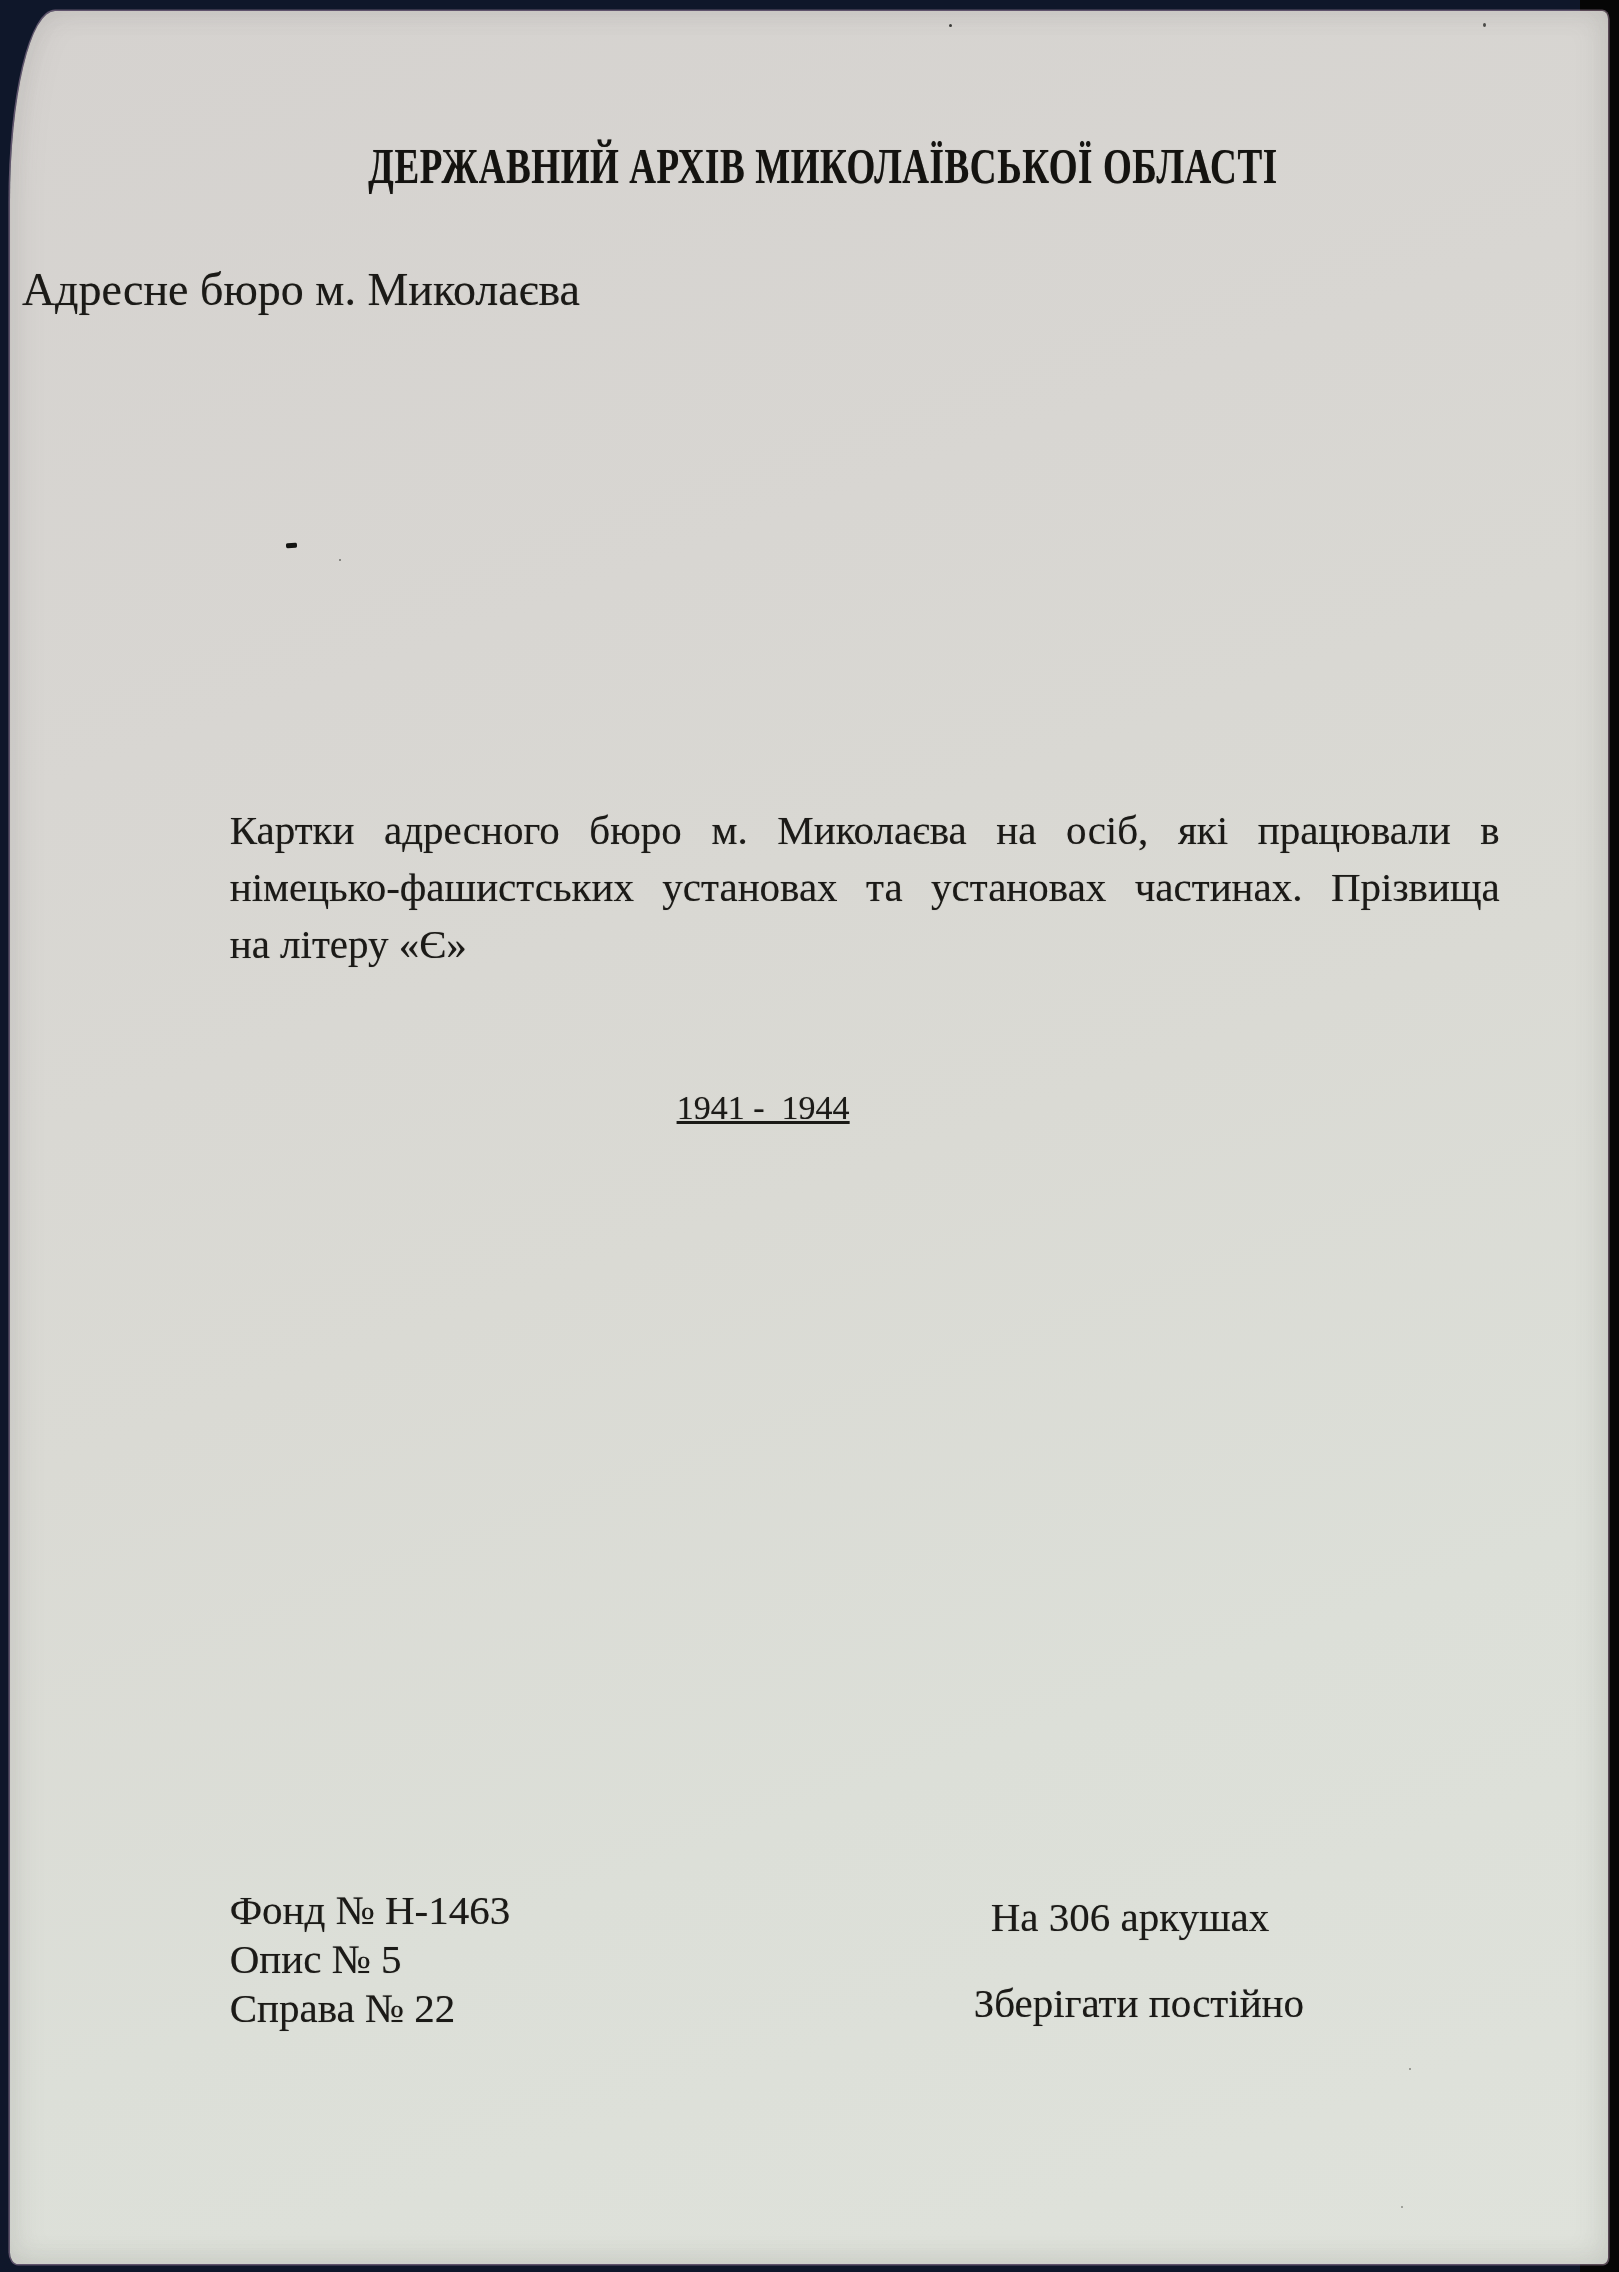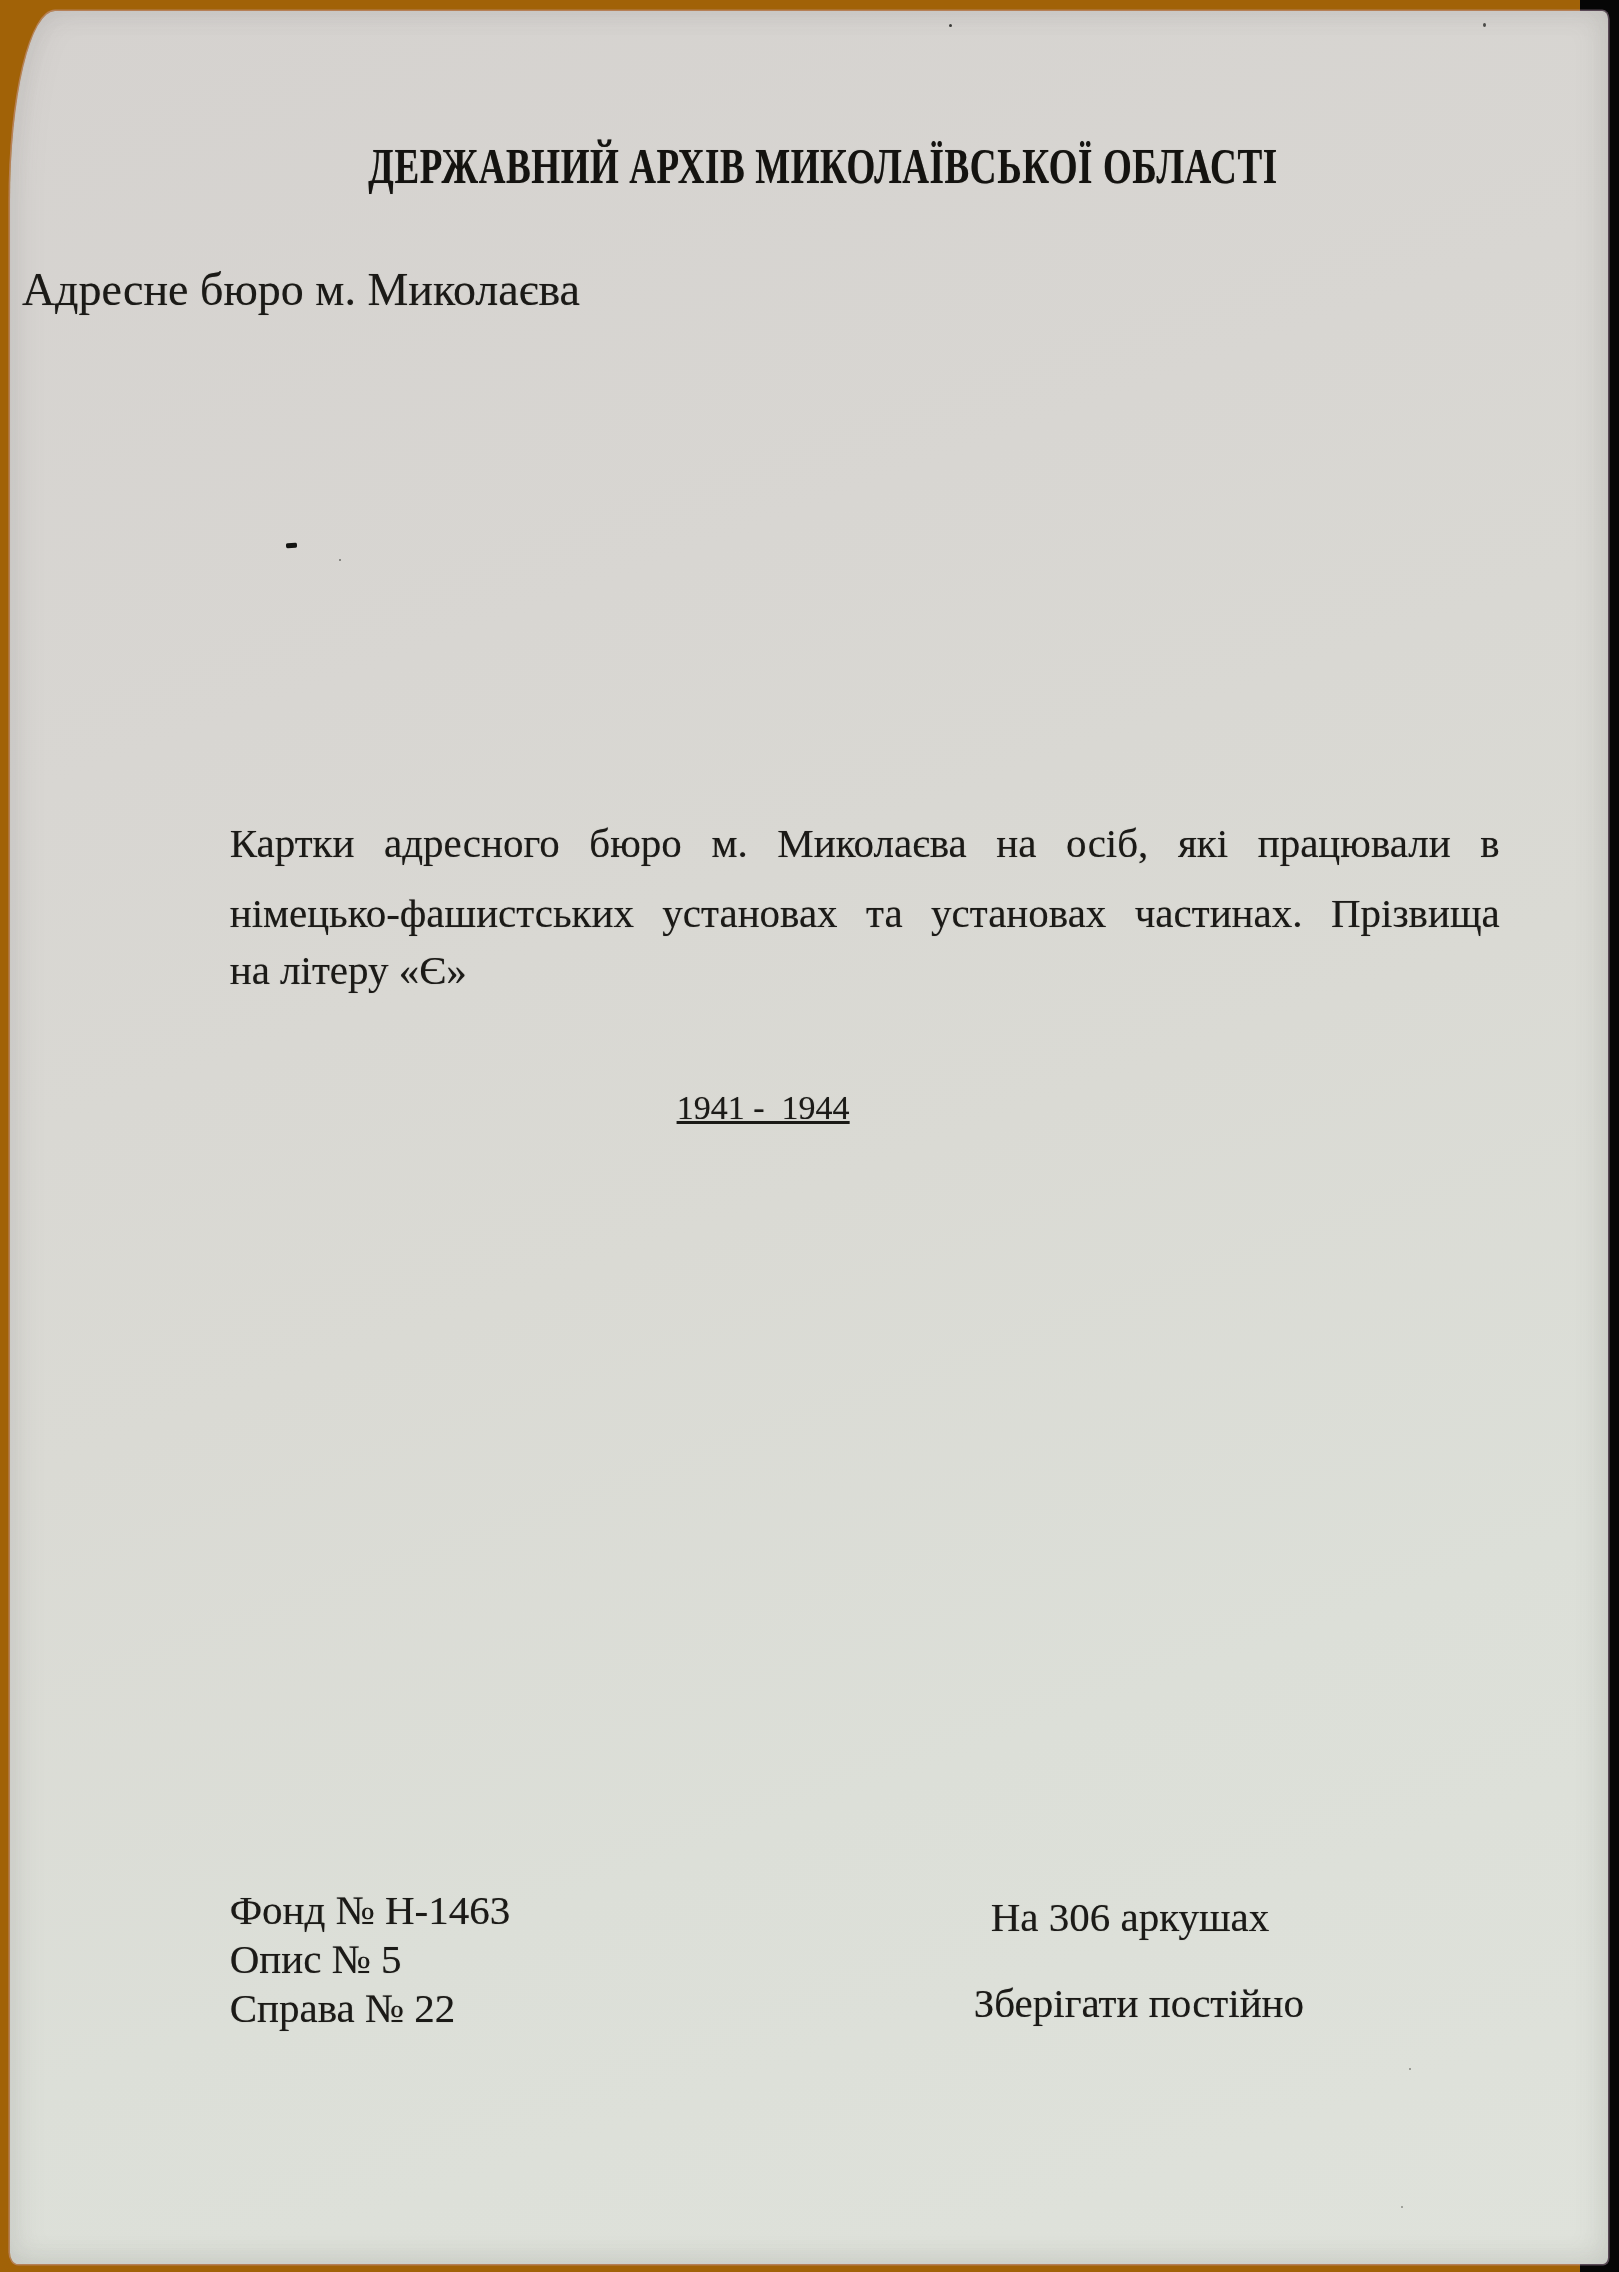--- a/index.html
+++ b/index.html
@@ -8,21 +8,21 @@
     width: 1620px;
     height: 2273px;
     background: #060606;
     overflow: hidden;
     font-family: "Liberation Serif", "DejaVu Serif", serif;
   }
   .photo {
     position: relative;
     width: 1580px;
     height: 2273px;
-    background: #a16207;
+    background: #0f172a;
   }
   .paper {
     position: absolute;
     left: 9.7px;
     top: 10.6px;
     width: 1598px;
     height: 2253px;
     background: linear-gradient(160deg, #d5d2cf 0%, #d8d6d2 28%, #dadad4 52%, #dcdfd8 74%, #dfe2db 100%);
     border-top-left-radius: 45px 191px;
     border-top-right-radius: 5.7px 8.1px;
@@ -71,21 +71,20 @@
     width: 1270px;
     font-size: 41px;
     line-height: 57px;
   }
   .desc-line {
     text-align: left;
   }
   .desc-line.just {
     text-align: justify;
     text-align-last: justify;
-    margin-top: 13px;
   }
   .years {
     position: absolute;
     left: 667px;
     top: 1072px;
     font-size: 34px;
     line-height: 49px;
     white-space: pre;
     text-decoration: underline;
   }

